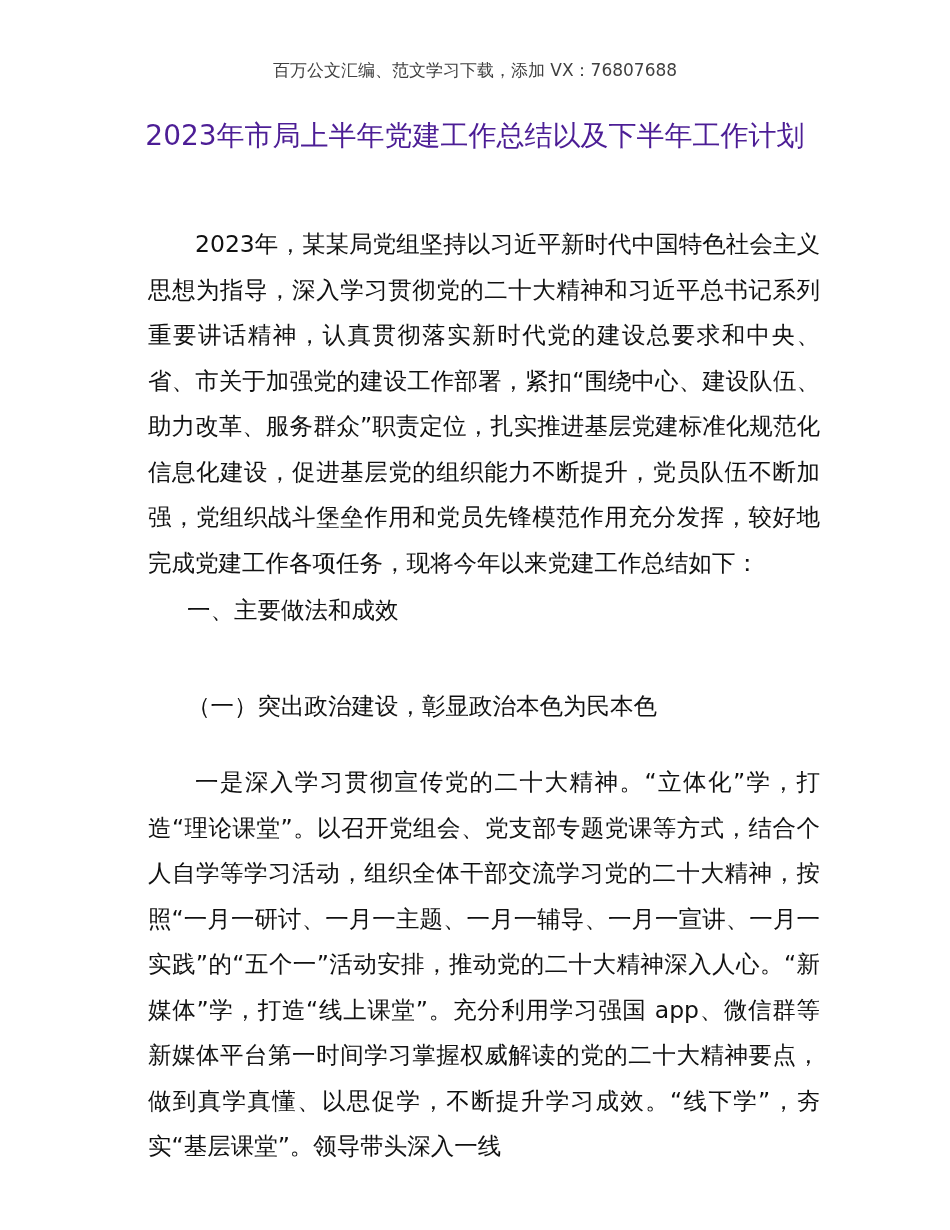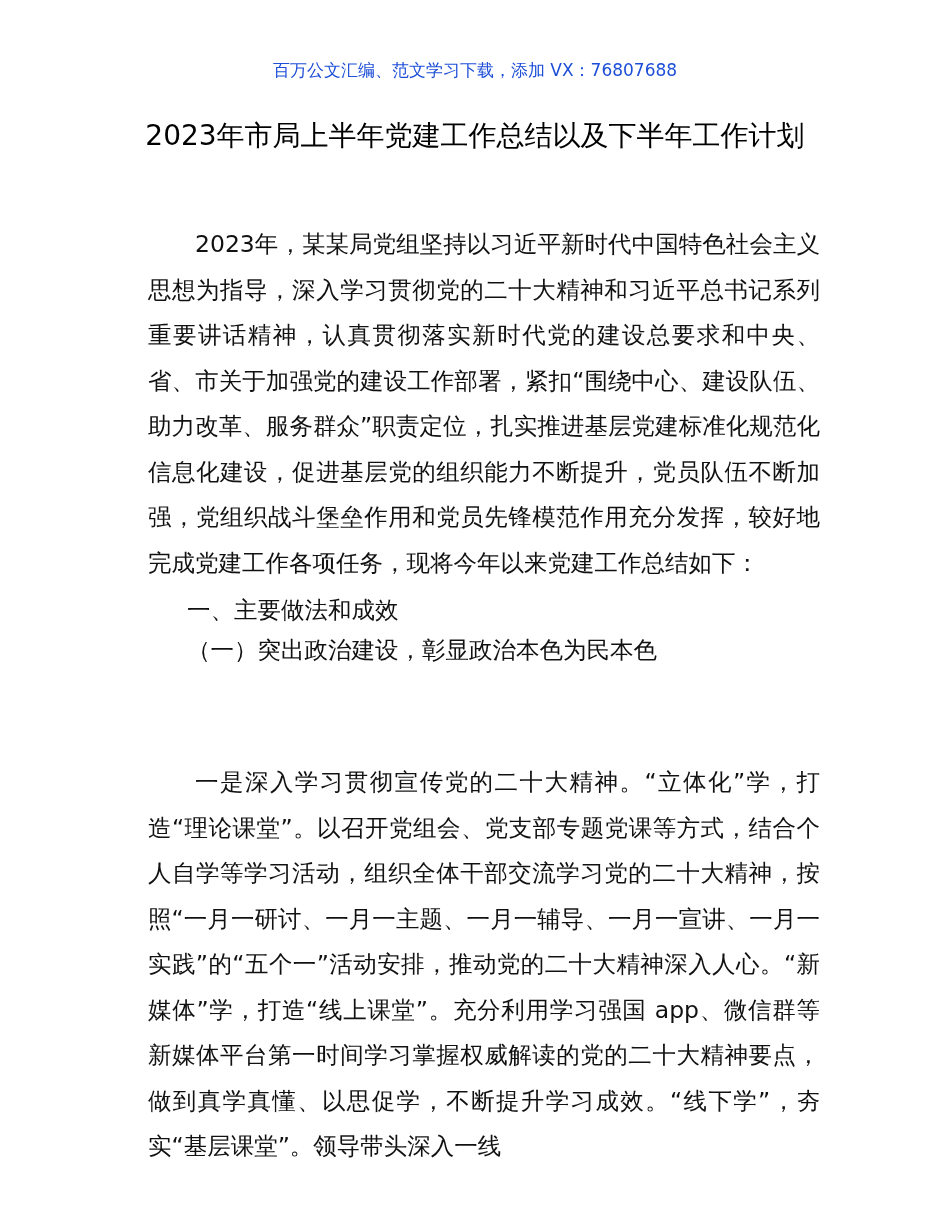--- a/index.html
+++ b/index.html
@@ -16,49 +16,49 @@
     color: #111111;
   }
   .watermark {
     position: absolute;
     top: 58px;
     left: 0;
     width: 950px;
     text-align: center;
     font-size: 17px;
     line-height: 24px;
-    color: #1d4ed8;
+    color: #404040;
   }
   .doc-title {
     position: absolute;
     top: 116px;
     left: 140px;
     width: 670px;
     text-align: center;
     font-size: 28px;
     line-height: 40px;
-    color: #000000;
+    color: #4c1d95;
   }
   .body-text {
     position: absolute;
     left: 140px;
     width: 672px;
     font-size: 23.5px;
     color: #111111;
   }
   .para {
     margin: 8px;
     line-height: 45.5px;
     text-align: justify;
     text-align-last: left;
     text-indent: 47px;
   }
   .para-1 { position: absolute; top: 214px; left: 140px; width: 672px; }
   .heading-1 { position: absolute; top: 588px; left: 187px; font-size: 23.5px; line-height: 45px; }
-  .heading-2 { position: absolute; top: 628px; left: 187px; font-size: 23.5px; line-height: 45px; }
+  .heading-2 { position: absolute; top: 684px; left: 187px; font-size: 23.5px; line-height: 45px; }
   .para-2 { position: absolute; top: 752px; left: 140px; width: 672px; }
 </style>
 </head>
 <body>
 
 <div class="watermark">百万公文汇编、范文学习下载，添加 VX：76807688</div>
 
 <h1 class="doc-title" style="margin:0;font-weight:normal;">2023年市局上半年党建工作总结以及下半年工作计划</h1>
 
 <p class="body-text para para-1">2023年，某某局党组坚持以习近平新时代中国特色社会主义思想为指导，深入学习贯彻党的二十大精神和习近平总书记系列重要讲话精神，认真贯彻落实新时代党的建设总要求和中央、省、市关于加强党的建设工作部署，紧扣“围绕中心、建设队伍、助力改革、服务群众”职责定位，扎实推进基层党建标准化规范化信息化建设，促进基层党的组织能力不断提升，党员队伍不断加强，党组织战斗堡垒作用和党员先锋模范作用充分发挥，较好地完成党建工作各项任务，现将今年以来党建工作总结如下：</p>

